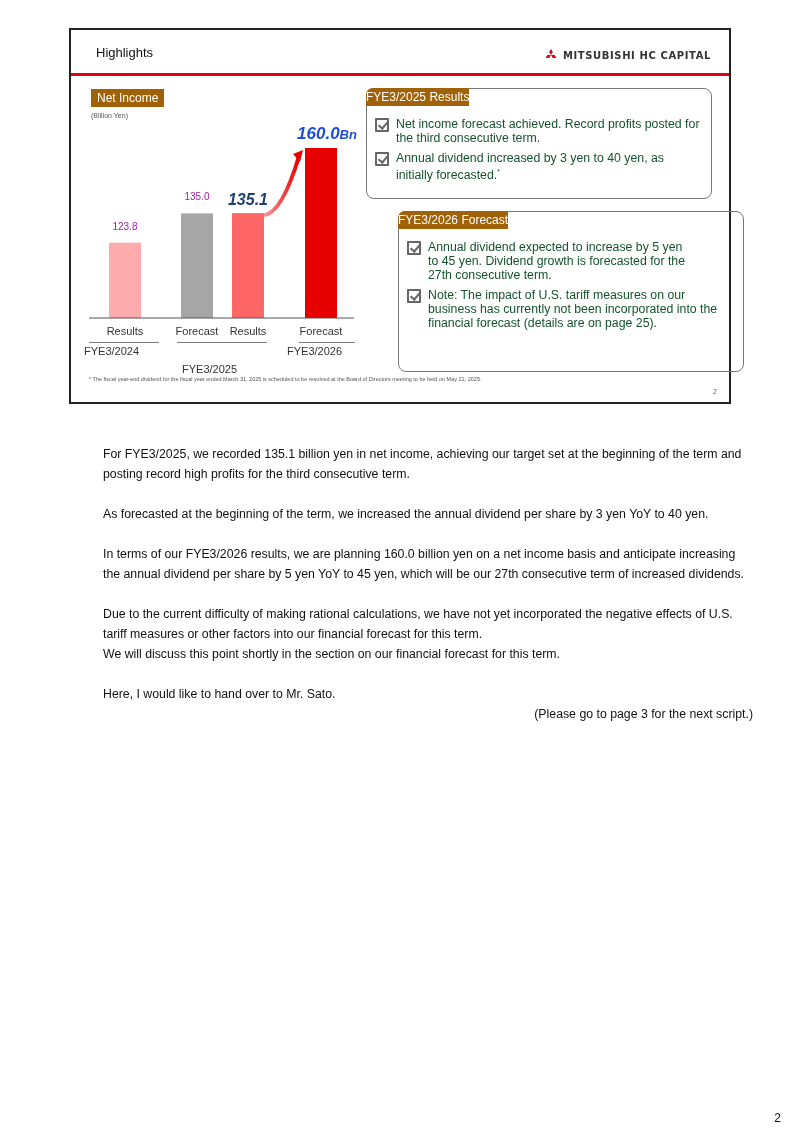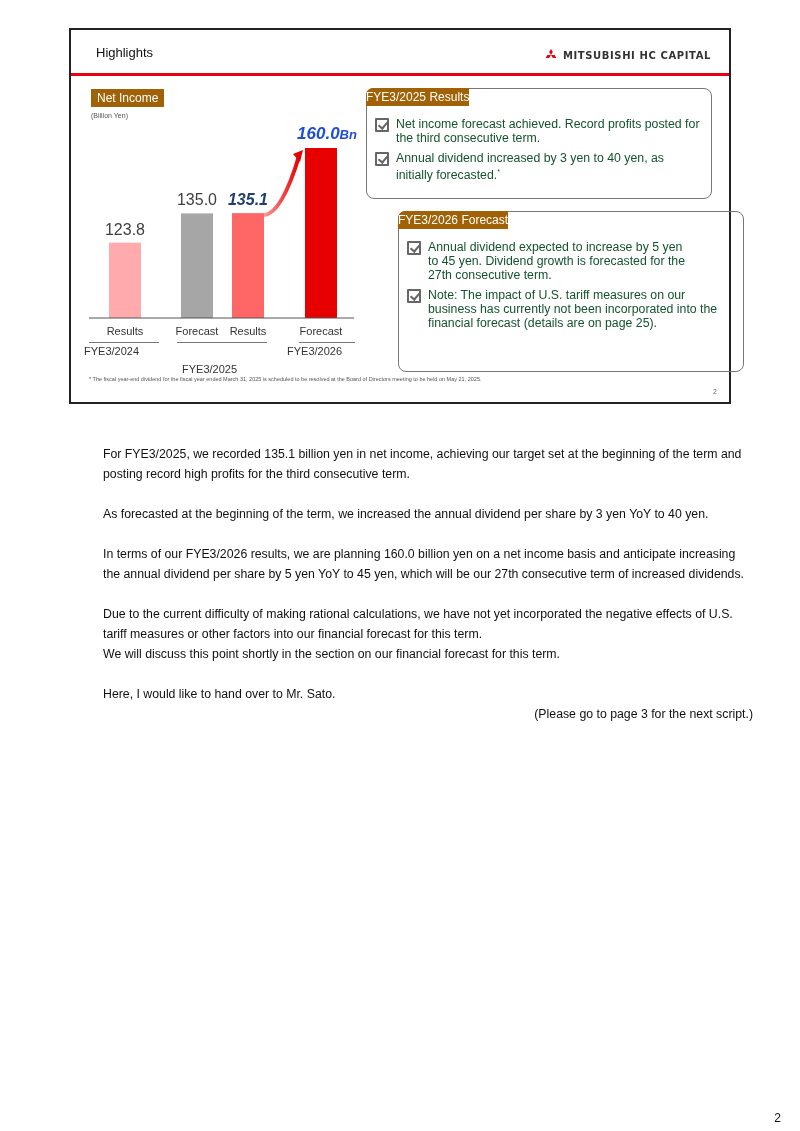--- a/index.html
+++ b/index.html
@@ -11,21 +11,21 @@
   .logo { position: absolute; right: 18px; top: 19px; display: flex; align-items: center; gap: 5px; }
   .logo svg { width: 14px; height: 12px; }
   .logo-text { font-family: "DejaVu Sans", sans-serif; font-size: 10px; font-weight: bold; letter-spacing: 0.6px; color: #333; }
   .red-rule { position: absolute; left: 0; right: 0; top: 43px; height: 3px; background: #e50012; }
 
   .tag { position: absolute; background: #a16207; color: #fff; font-weight: normal; font-size: 12px; padding: 2px 6px; line-height: 14px; }
   .tag-ni { left: 20px; top: 59px; }
   .unit { position: absolute; left: 20px; top: 82px; font-size: 7px; color: #555; }
 
   .chart { position: absolute; left: 0; top: 0; width: 300px; height: 350px; }
-  .bar-label { position: absolute; font-size: 16px; color: #404040; text-align: center; width: 60px; }
+  .bar-label { position: absolute; font-size: 10px; color: #a21caf; text-align: center; width: 60px; }
   .bar-label.bold { font-weight: bold; font-style: italic; color: #1f3f6e; font-size: 16px; }
   .bar-label.big { font-weight: bold; font-style: italic; color: #1d4ed8; font-size: 17px; width: 90px; }
   .bar-label.big .unit-sfx { font-size: 13px; }
   .x-sub { position: absolute; font-size: 11px; color: #333; text-align: center; width: 56px; }
   .x-year { position: absolute; font-size: 11px; color: #333; text-align: left; width: 80px; }
   .group-line { position: absolute; height: 1px; background: #777; }
 
   .panel { position: absolute; left: 295px; width: 346px; border: 1px solid #777; border-radius: 8px; }
   .panel-1 { top: 58px; height: 111px; }
   .panel-2 { top: 181px; height: 161px; margin-left: 32px; }

